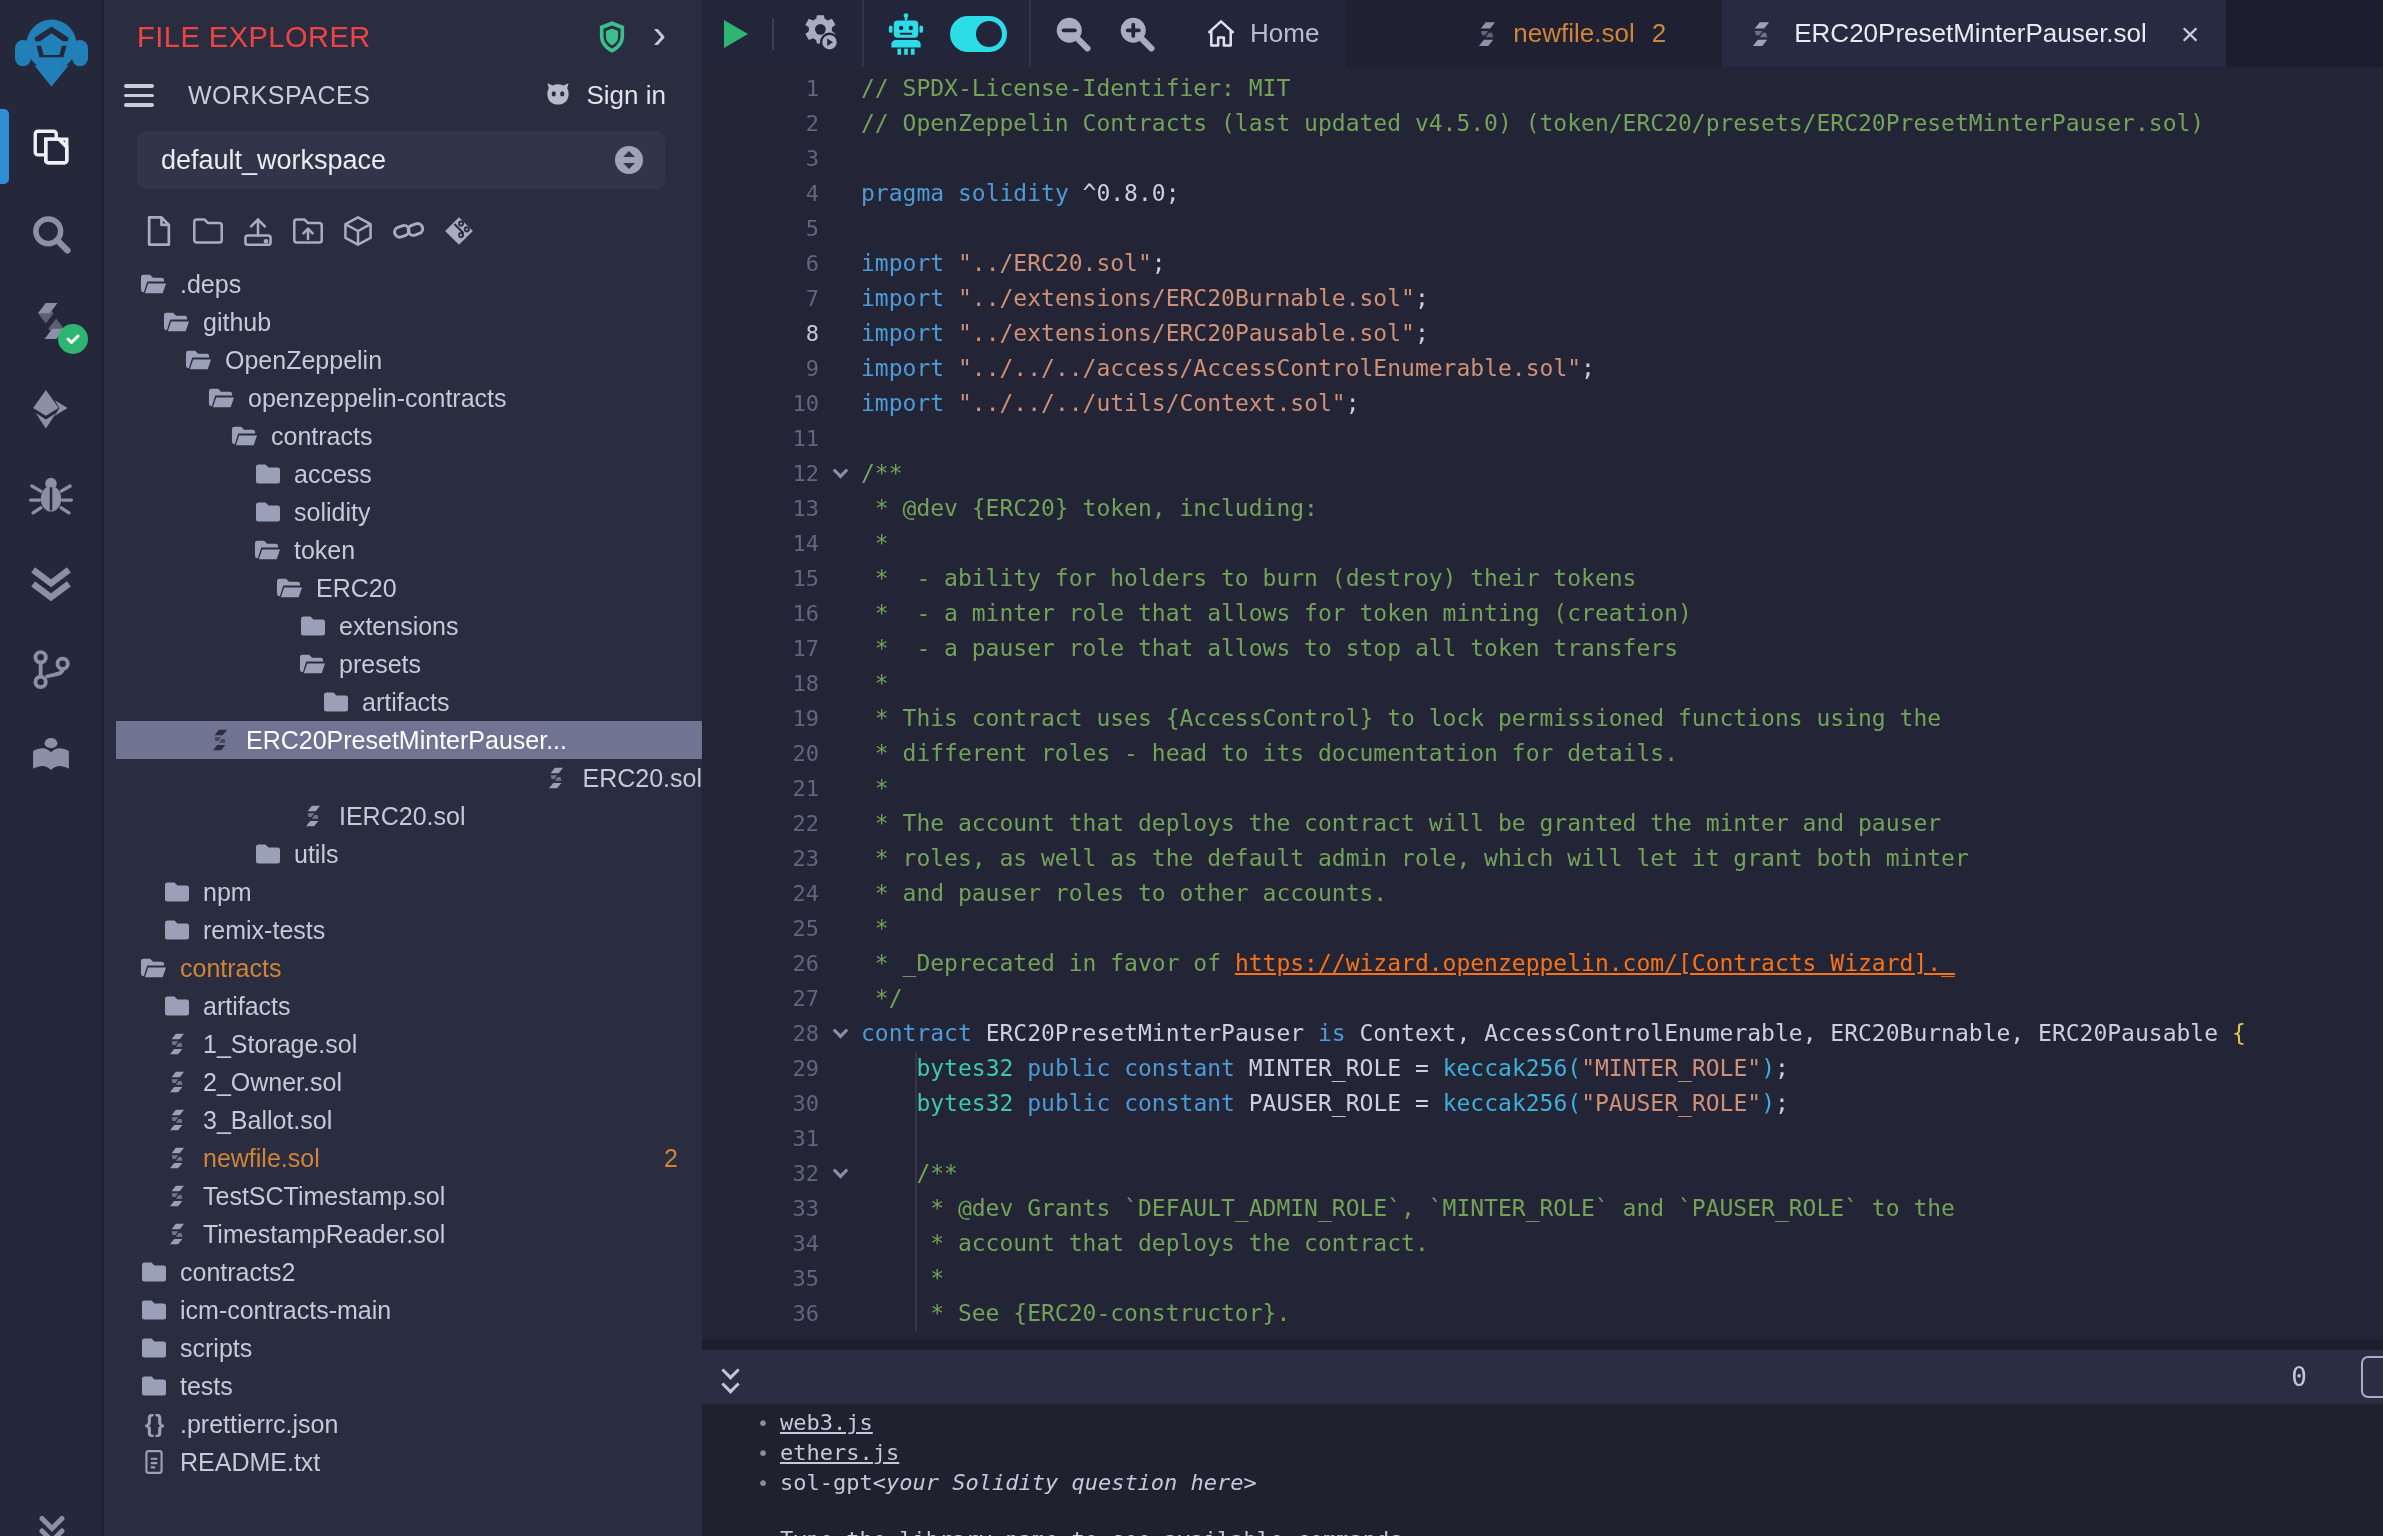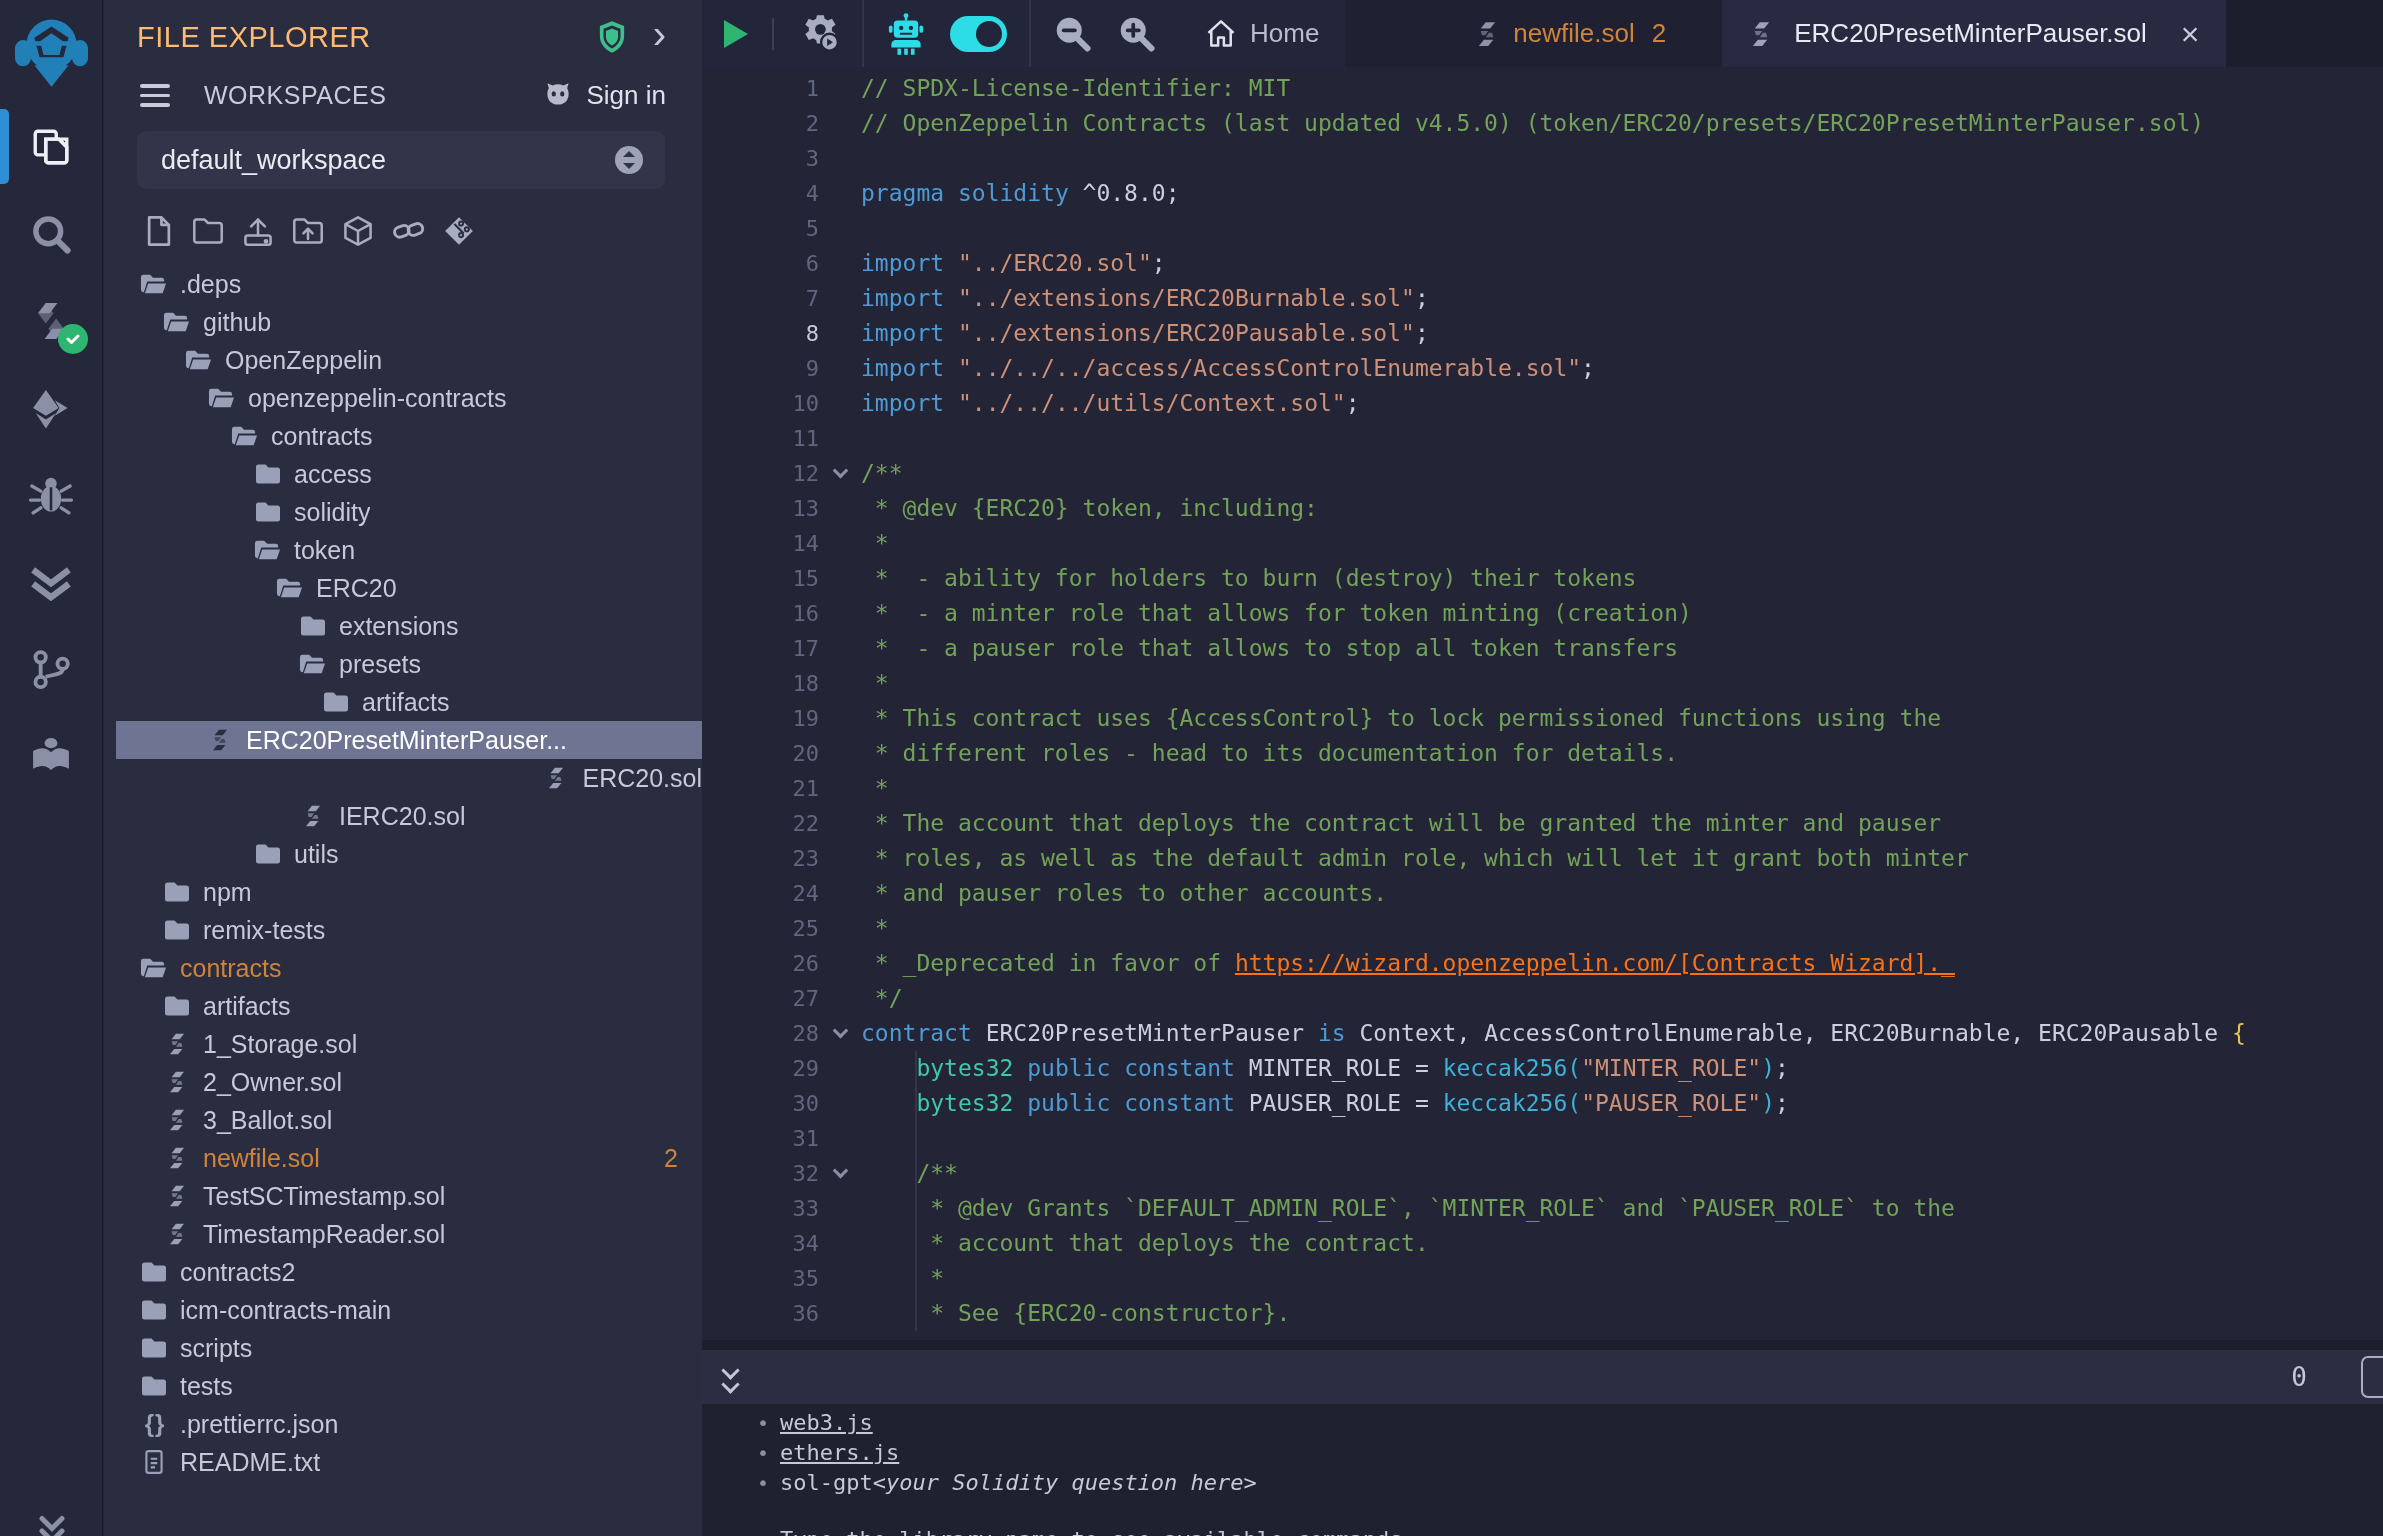--- a/index.html
+++ b/index.html
@@ -10,24 +10,24 @@
   .rail { position:absolute; left:0; top:0; width:103px; height:100%; background:#25273a; border-right:1px solid #1a1c29; z-index:5; }
   .rail-logo { height:103px; display:flex; align-items:center; justify-content:center; cursor:pointer; }
   .rail-item { height:87px; display:flex; align-items:center; justify-content:center; position:relative; cursor:pointer; }
   .rail-item .indicator { position:absolute; left:0; top:6px; width:9px; height:75px; background:#2f8ed4; border-radius:0 5px 5px 0; }
   .rail-badge { position:absolute; right:14px; bottom:10px; width:30px; height:30px; border-radius:50%; background:#2eb572; display:flex; align-items:center; justify-content:center; }
   .rail-bottom { position:absolute; bottom:-14px; left:0; width:103px; display:flex; justify-content:center; }
 
   
   .panel { position:absolute; left:104px; top:0; width:598px; height:100%; background:#2a2c3f; z-index:4; }
   .panel-head { display:flex; align-items:center; padding:20px 36px 12px 33px; }
-  .panel-title { font-size:29px; color:#fdba74; font-weight:500; letter-spacing:0.5px; flex:1; }
+  .panel-title { font-size:29px; color:#ef4444; font-weight:500; letter-spacing:0.5px; flex:1; }
   .head-icons { display:flex; align-items:center; gap:26px; }
   .chev-right { font-size:40px; color:#c6c9d8; line-height:28px; margin-top:-6px; }
-  .ws-row { display:flex; align-items:center; padding:14px 36px 6px 36px; }
+  .ws-row { display:flex; align-items:center; padding:14px 36px 6px 20px; }
   .burger { width:30px; display:flex; flex-direction:column; gap:6px; margin-right:34px; cursor:pointer; }
   .burger i { display:block; height:3.5px; background:#c9ccd9; border-radius:2px; }
   .ws-label { font-size:25px; color:#c9ccd9; letter-spacing:0.5px; flex:1; }
   .signin { display:flex; align-items:center; gap:12px; cursor:pointer; }
   .signin span { font-size:26px; color:#e0e2eb; }
   .ws-select { margin:14px 37px 0 33px; height:58px; background:#323549; border-radius:9px; display:flex; align-items:center; padding:0 20px 0 24px; cursor:pointer; }
   .ws-select .val { flex:1; font-size:27px; color:#e9ebf3; }
   .panel-tools { display:flex; align-items:center; gap:18px; padding:26px 0 0 40px; }
   .panel-tools .tico { cursor:pointer; display:flex; }
 

